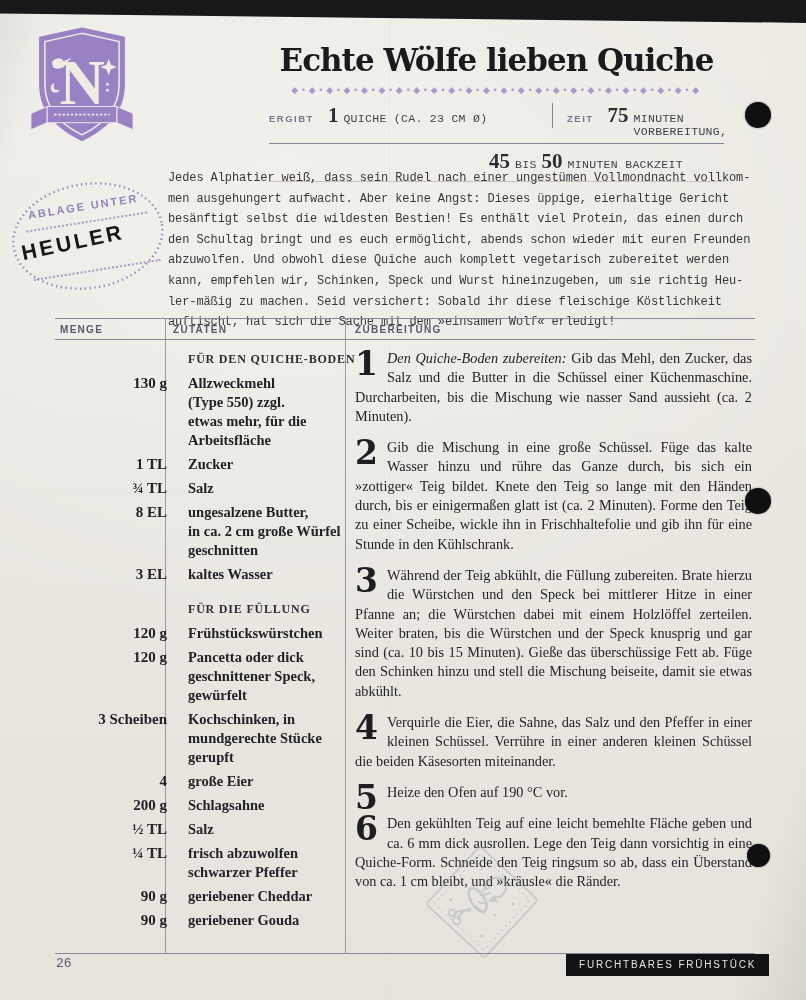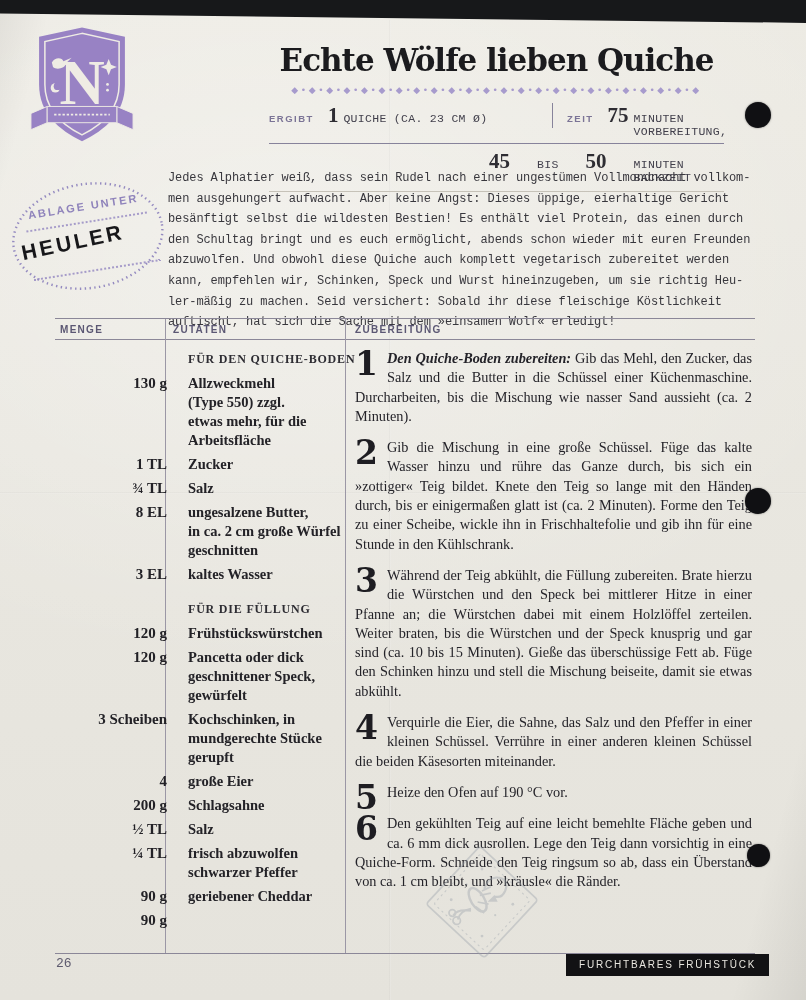--- a/index.html
+++ b/index.html
@@ -37,21 +37,21 @@
   
   .header{left:269px;top:42px;width:455px;}
   .title{font-family:"DejaVu Serif",serif;font-weight:700;font-size:31px;
     letter-spacing:-1px;text-align:center;color:#1b1b1e;}
   .ornaments{margin-top:7px;text-align:center;font-family:"DejaVu Sans",sans-serif;
     font-size:9px;letter-spacing:2.6px;color:#a79bcd;white-space:nowrap;overflow:hidden;}
   .meta{margin-top:2px;}
   .meta-row1{display:flex;align-items:baseline;padding:6px 0 5px;border-bottom:1.5px solid #87839b;}
   .meta-yield{flex:0 0 283px;border-right:1px solid #87839b;display:flex;align-items:baseline;}
   .meta-time{display:flex;align-items:baseline;padding-left:14px;}
-  .meta-row2{display:flex;align-items:baseline;padding:5px 0 7px 215px;border-bottom:1px solid #c6c2b8;gap:22px;}
+  .meta-row2{display:flex;align-items:baseline;padding:5px 0 7px 215px;border-bottom:1px solid #c6c2b8;}
   .mlabel{font-family:Liberation Sans, sans-serif;font-size:9.5px;font-weight:700;
     letter-spacing:1.5px;color:#7b7496;margin-right:9px;}
   .mnum{font-family:"Liberation Serif",serif;font-weight:700;font-size:21px;color:#2e2d33;margin:0 5px;}
   .mcaps{font-family:"Liberation Mono",monospace;font-size:11.5px;color:#413f4b;letter-spacing:.3px;}
   
   .intro{left:168px;top:168px;width:606px;font-family:"Liberation Mono",monospace;
     font-size:12px;line-height:20.6px;letter-spacing:-.1px;color:#38373d;white-space:pre-line;}
   
   .rtable{left:55px;top:318px;width:700px;height:634px;
     border-top:1px solid #8b8798;border-bottom:1px solid #8b8798;}
@@ -70,21 +70,21 @@
   .ing-row{display:flex;margin-bottom:5px;}
   .ing-amt{flex:0 0 96px;text-align:right;font-family:"Liberation Serif",serif;
     font-weight:700;font-size:15px;line-height:19px;color:#222126;}
   .ing-txt{margin-left:21px;width:173px;font-family:"Liberation Serif",serif;
     font-weight:700;font-size:14.5px;line-height:19px;color:#232227;white-space:pre-line;}
   .col-steps{position:absolute;left:300px;top:30px;width:397px;}
   .step{clear:left;margin-bottom:12px;font-family:"Liberation Serif",serif;
     font-size:14.3px;line-height:19.3px;color:#242329;text-align:justify;}
   .step-num{float:left;font-family:"DejaVu Serif",serif;font-weight:700;
     font-size:33px;line-height:26px;margin:2px 9px 0 0;color:#1e1d22;}
-  .step-lead{font-style:italic;font-weight:700;}
+  .step-lead{font-style:italic;font-weight:400;}
   
   .pageno{left:56px;top:956px;font-family:"Liberation Mono",monospace;font-size:13px;color:#5d5a6e;}
   .tag{left:566px;top:954px;background:#121214;color:#e8e6df;
     font-family:"Liberation Sans",sans-serif;font-size:10px;font-weight:400;
     letter-spacing:1.8px;padding:5px 13px 6px;}
   
   .scorp{left:416px;top:836px;width:132px;height:132px;opacity:.38;}
 </style>
 </head>
 <body>
@@ -224,20 +224,21 @@
         <div class="ing-amt">¼ TL</div>
         <div class="ing-txt">frisch abzuwolfen
 schwarzer Pfeffer</div>
       </div>
       <div class="ing-row">
         <div class="ing-amt">90 g</div>
         <div class="ing-txt">geriebener Cheddar</div>
       </div>
       <div class="ing-row">
         <div class="ing-amt">90 g</div>
+        <div class="ing-txt">geriebener Gouda</div>
       </div>
     </div>
 
     <div class="col-steps">
       <div class="step">
         <span class="step-num">1</span>
         <span class="step-lead">Den Quiche-Boden zubereiten:</span>
         <span>Gib das Mehl, den Zucker, das Salz und die Butter in die Schüssel einer Küchenmaschine. Durcharbeiten, bis die Mischung wie nasser Sand aussieht (ca. 2 Minuten).</span>
       </div>
       <div class="step">

